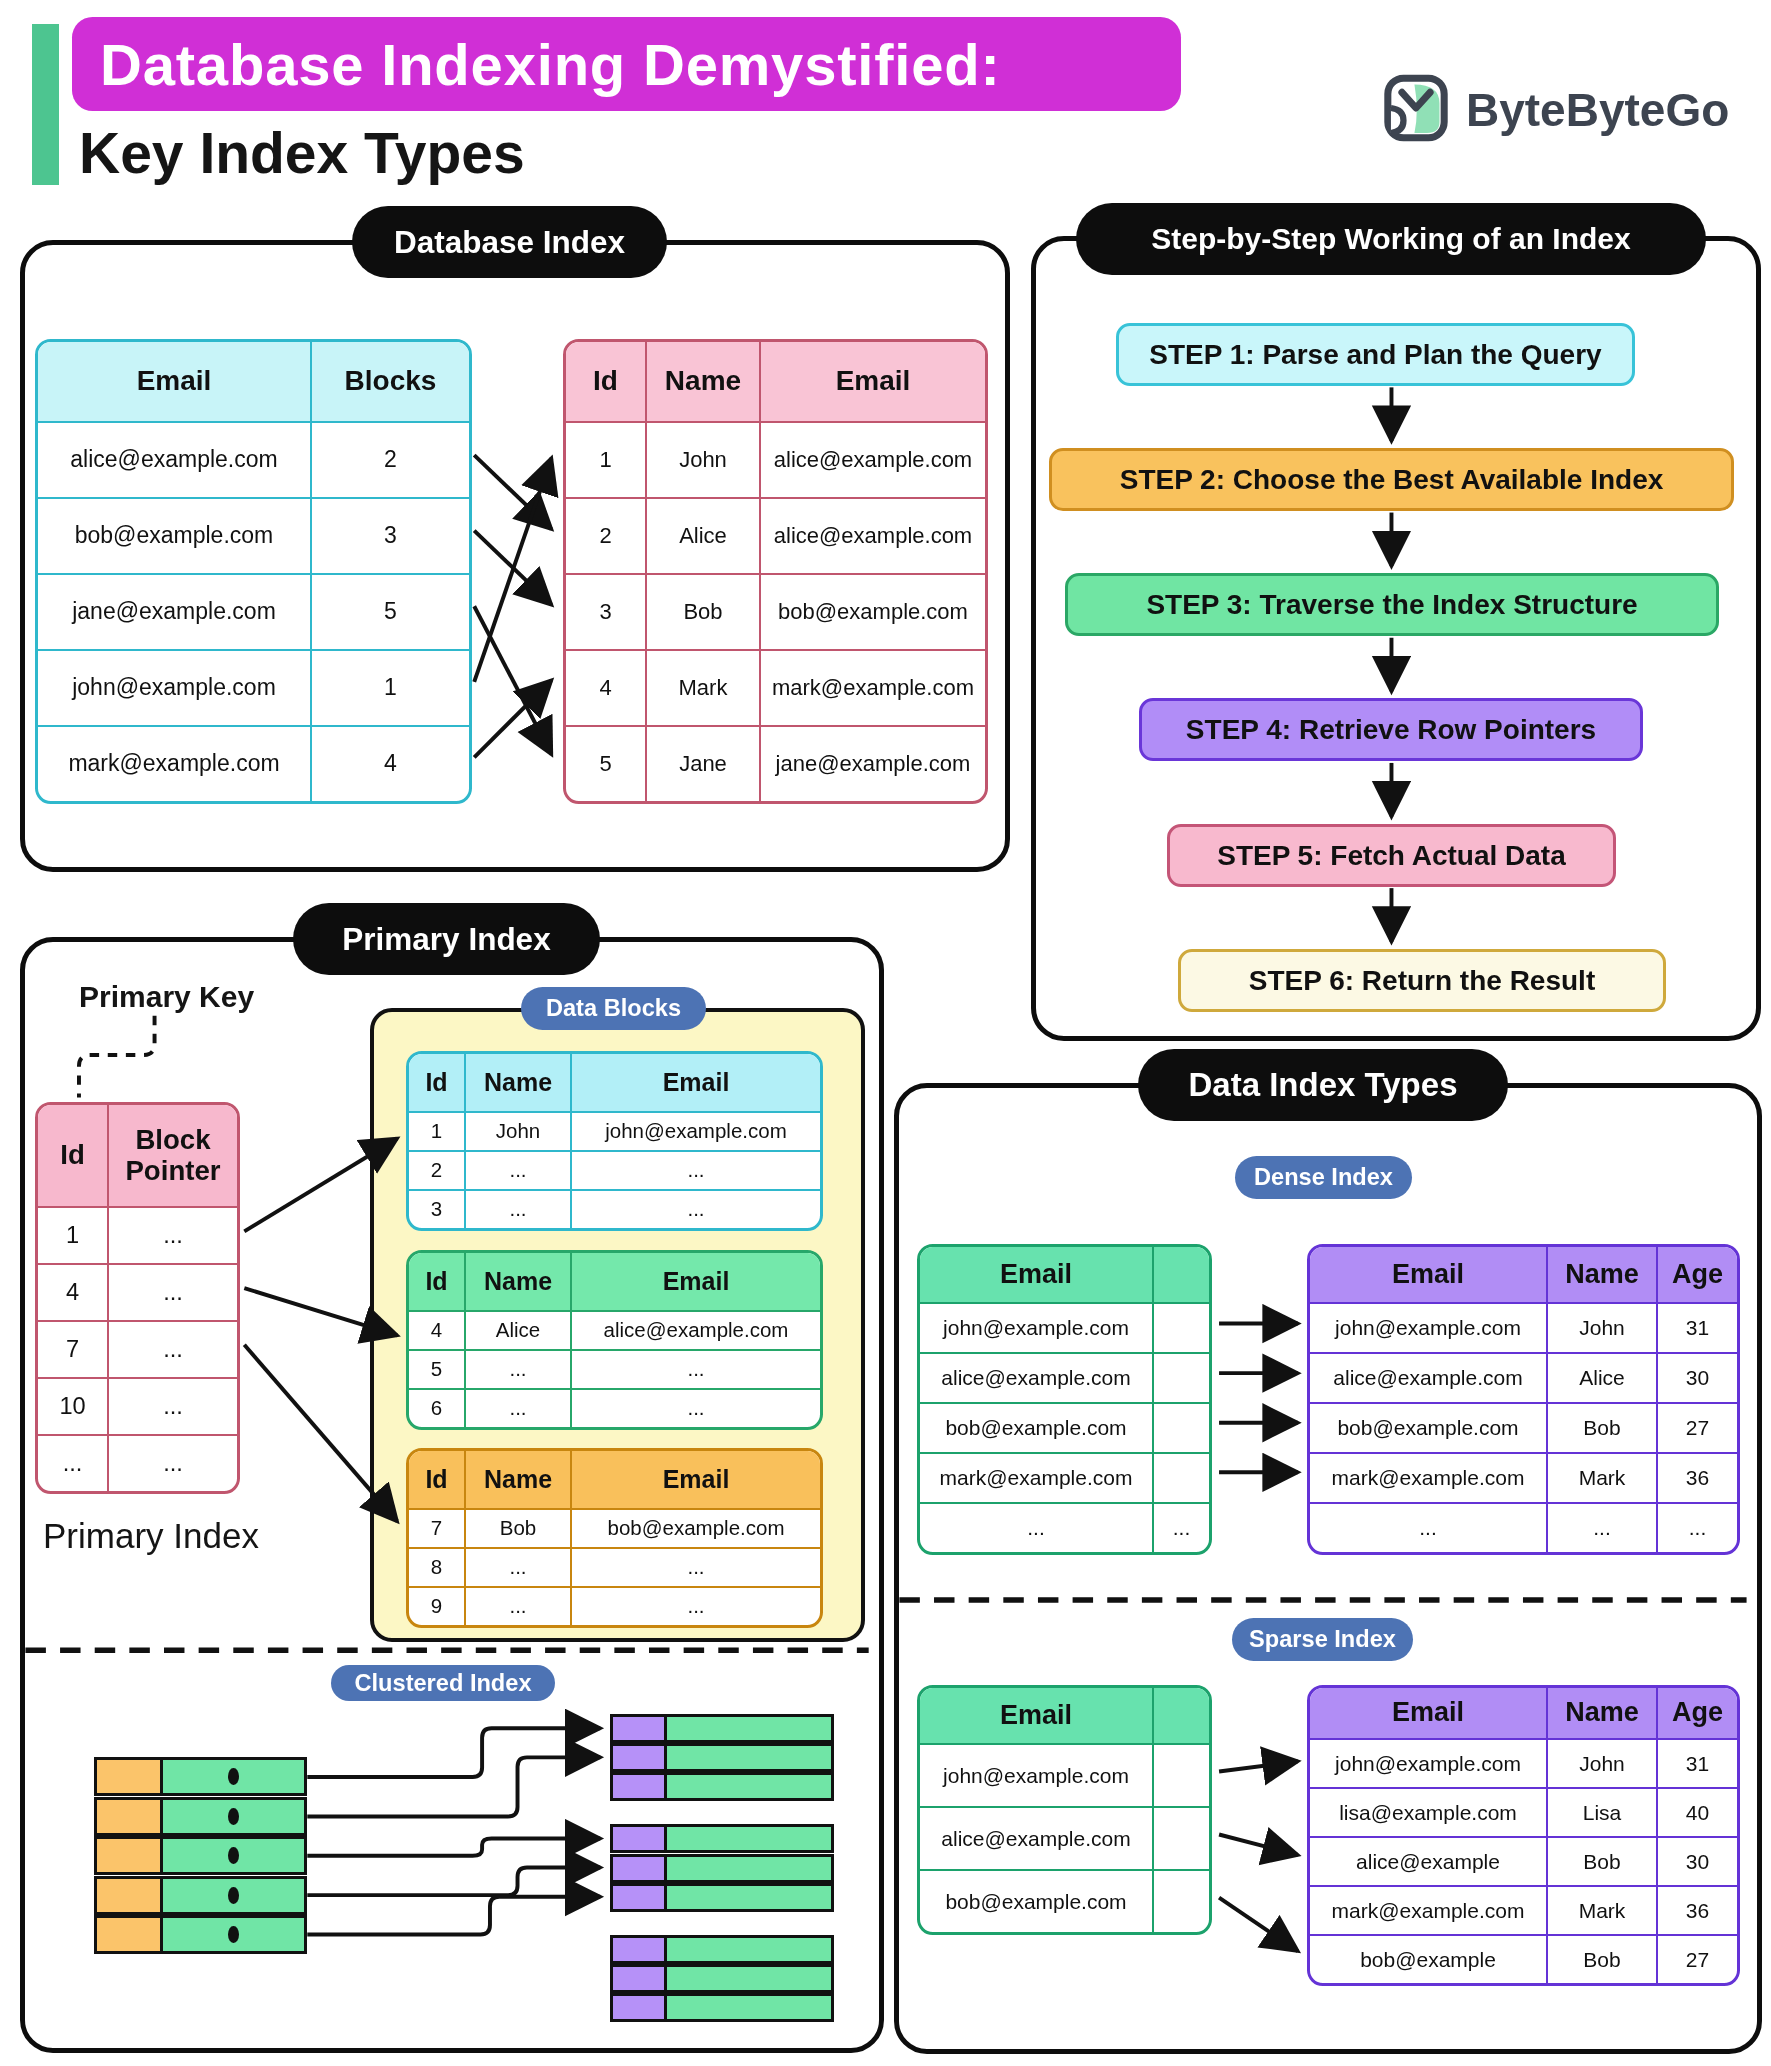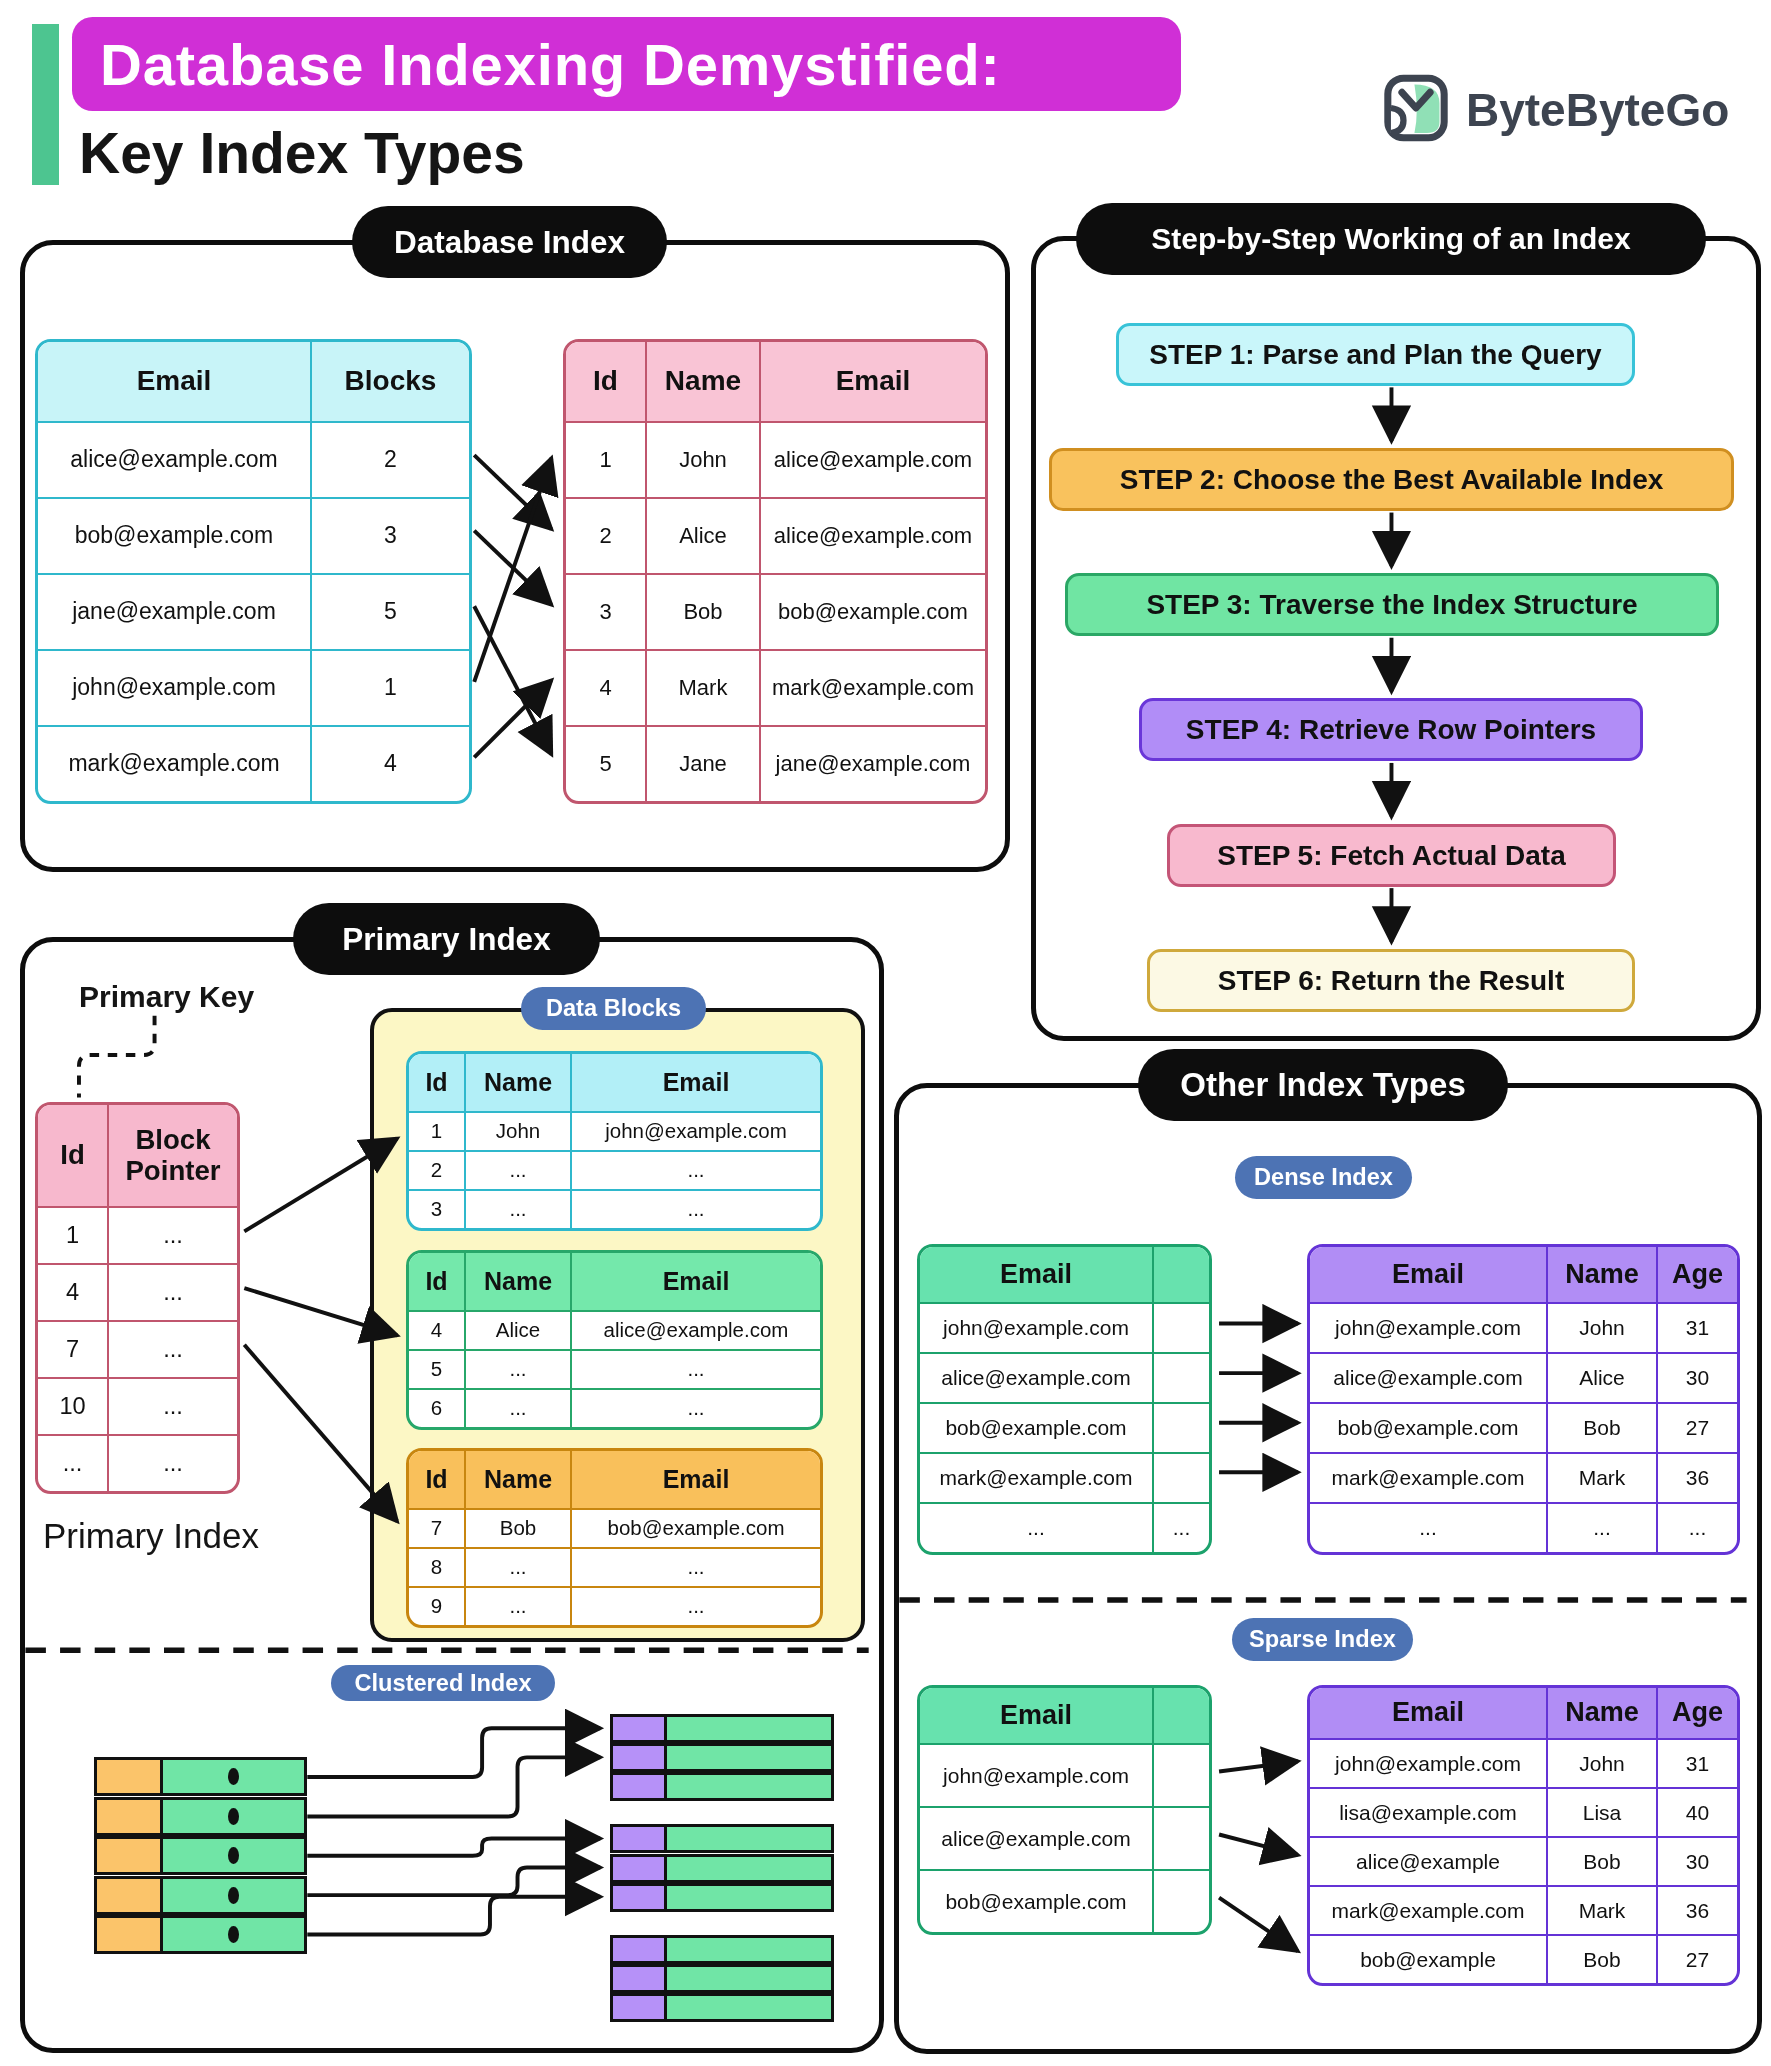--- a/index.html
+++ b/index.html
@@ -207,21 +207,21 @@
     </div>
 
   <section class="panel p2"></section>
   <div class="pill pill-p2">Step-by-Step Working of an Index</div>
   <div>
       <div class="step step1" style="background: rgb(201, 246, 250); border-color: rgb(56, 195, 216);">STEP 1: Parse and Plan the Query</div>
       <div class="step step2" style="background: rgb(249, 194, 93); border-color: rgb(208, 143, 32);">STEP 2: Choose the Best Available Index</div>
       <div class="step step3" style="background: rgb(112, 229, 163); border-color: rgb(42, 167, 101);">STEP 3: Traverse the Index Structure</div>
       <div class="step step4" style="background: rgb(177, 141, 247); border-color: rgb(106, 54, 216);">STEP 4: Retrieve Row Pointers</div>
       <div class="step step5" style="background: rgb(248, 185, 206); border-color: rgb(196, 85, 119);">STEP 5: Fetch Actual Data</div>
-      <div class="step step6" style="background: rgb(252, 249, 228); border-color: rgb(207, 169, 60);">STEP 6: Return the Result</div>
+      <div class="step step6" style="background: rgb(252, 249, 228); border-color: rgb(207, 169, 60); margin-left: 31px;">STEP 6: Return the Result</div>
     </div>
 
   <section class="panel p3"></section>
   <div class="pill pill-p3">Primary Index</div>
   <div class="abs pk-label">Primary Key</div>
   <div class="tbl pinktbl t-pk">
       <div class="trow thead">
         <div class="tcell">Id</div>
         <div class="tcell">Block Pointer</div>
       </div>
@@ -384,21 +384,21 @@
         <div class="pcell"></div>
         <div class="gcell2"></div>
       </div>
     <div class="brow" style="top:1993px">
         <div class="pcell"></div>
         <div class="gcell2"></div>
       </div>
   </div>
 
   <section class="panel p4"></section>
-  <div class="pill pill-p4">Other Index Types</div>
+  <div class="pill pill-p4">Data Index Types</div>
   <div class="badge badge-dense">Dense Index</div>
   <div class="tbl mint t-dn t-dnl">
       <div class="trow thead">
         <div class="tcell">Email</div>
         <div class="tcell"></div>
       </div>
       <div class="trow">
         <div class="tcell">john@example.com</div>
         <div class="tcell"></div>
       </div>

